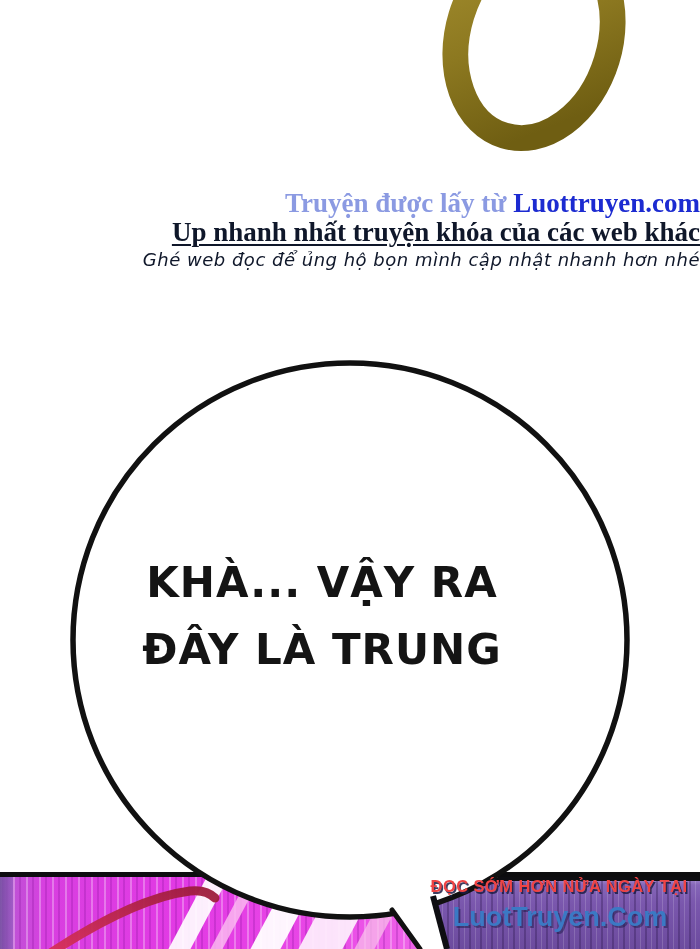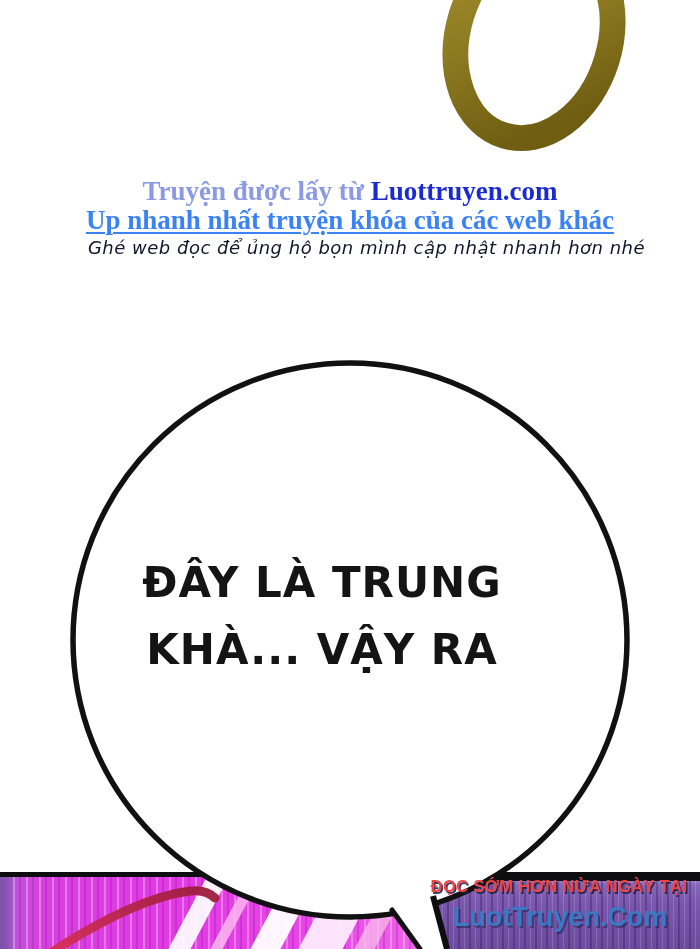--- a/index.html
+++ b/index.html
@@ -1,26 +1,26 @@
 <!DOCTYPE html>
 <html><head>
 <meta charset="utf-8">
 <style>
   html,body{margin:0;padding:0;background:#ffffff;}
   #stage{
     position:relative;width:700px;height:949px;overflow:hidden;background:#ffffff;
     font-family:"Liberation Sans",sans-serif;
   }
   
-  .credits{position:absolute;left:0;top:176px;width:700px;text-align:center;}
+  .credits{position:absolute;left:0;top:188px;width:700px;text-align:right;}
   .cred-line1{font-family:"Liberation Serif",serif;font-size:27px;font-weight:600;
     color:#8b9ae2;line-height:30px;white-space:nowrap;}
   .cred-line1 .brand{font-weight:700;color:#1c2bd1;}
   .cred-line2{font-family:"Liberation Serif",serif;font-size:27px;font-weight:700;
-    color:#3b82f6;line-height:28px;text-decoration:underline;
+    color:#0f172a;line-height:28px;text-decoration:underline;
     text-decoration-thickness:2px;text-underline-offset:3px;white-space:nowrap;}
   .cred-line3{font-family:"DejaVu Sans",sans-serif;font-style:italic;font-size:18px;
     font-weight:500;color:#0f172a;line-height:28px;letter-spacing:0.5px;white-space:nowrap;padding-left:33px;}
   
   .panel{position:absolute;left:0;top:872px;width:700px;height:77px;}
   .panel-border-top{position:absolute;left:0;top:0;width:700px;height:5px;background:#0d0d0f;}
   .panel-art{position:absolute;left:0;top:5px;width:700px;height:72px;overflow:hidden;}
   .magenta{position:absolute;left:0;top:0;width:465px;height:72px;
     background:
      repeating-linear-gradient(90deg, rgba(255,255,255,0.30) 0 2px, rgba(255,255,255,0) 2px 6px,
@@ -105,17 +105,17 @@
 
     <path d="M 392 910 L 420 949 L 447 949 L 434 899 Z" fill="#ffffff"></path>
     <path d="M 392 910 L 420 949" fill="none" stroke="#111111" stroke-width="5" stroke-linecap="round"></path>
     <path d="M 433 896 L 447 949" fill="none" stroke="#0e0e12" stroke-width="6"></path>
   </svg>
 
   <div class="wm1">ĐỌC SỚM HƠN NỬA NGÀY TẠI</div>
   <div class="wm2">LuotTruyen.Com</div>
 
   <div class="bubble-text">
+    <div>KHÀ... VẬY RA</div>
     <div>ĐÂY LÀ TRUNG</div>
-    <div>KHÀ... VẬY RA</div>
   </div>
 
 </div>
 
 </body></html>

